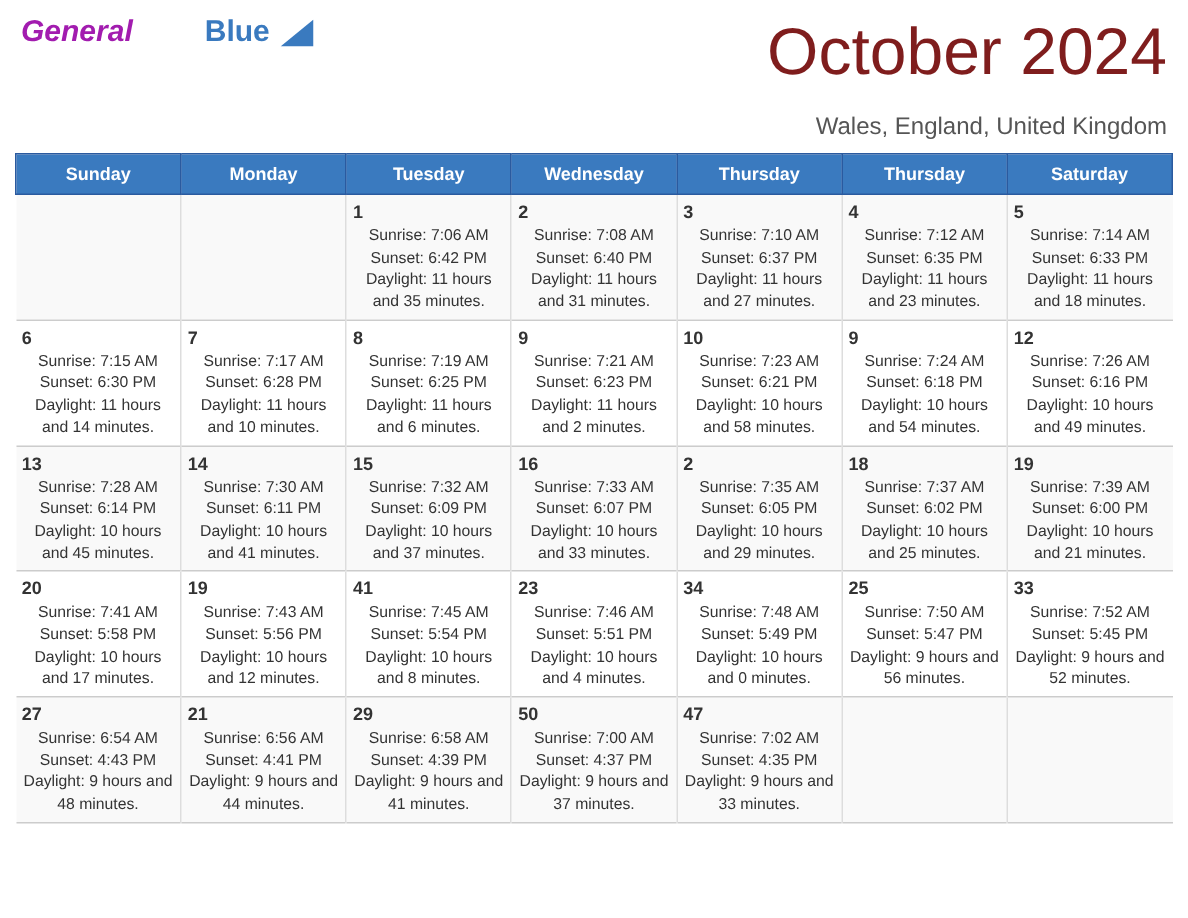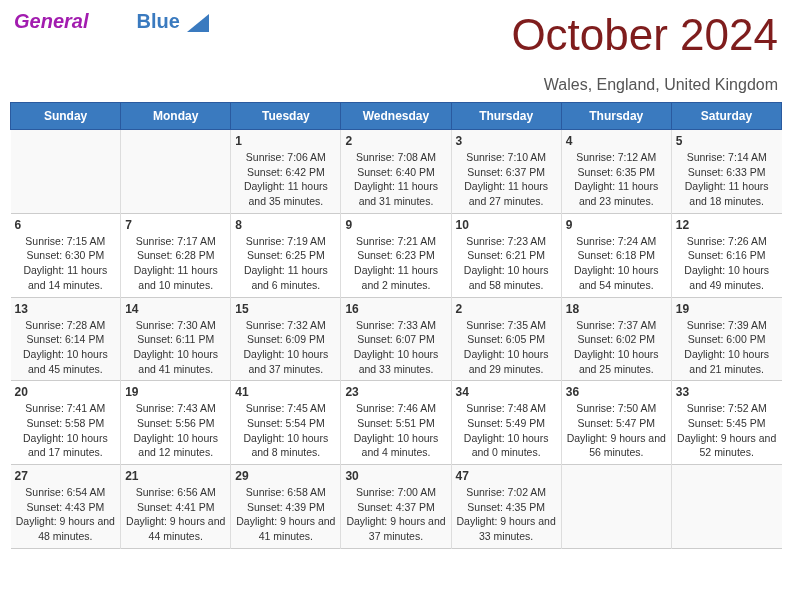--- a/index.html
+++ b/index.html
@@ -216,21 +216,21 @@
         </td>
         <td>
           <span class="day-number">23</span>
           <div class="day-info">Sunrise: 7:46 AM<br>Sunset: 5:51 PM<br>Daylight: 10 hours and 4 minutes.</div>
         </td>
         <td>
           <span class="day-number">34</span>
           <div class="day-info">Sunrise: 7:48 AM<br>Sunset: 5:49 PM<br>Daylight: 10 hours and 0 minutes.</div>
         </td>
         <td>
-          <span class="day-number">36</span>
+          <span class="day-number">25</span>
           <div class="day-info">Sunrise: 7:50 AM<br>Sunset: 5:47 PM<br>Daylight: 9 hours and 56 minutes.</div>
         </td>
         <td>
           <span class="day-number">33</span>
           <div class="day-info">Sunrise: 7:52 AM<br>Sunset: 5:45 PM<br>Daylight: 9 hours and 52 minutes.</div>
         </td>
       </tr>
       <tr>
         <td>
           <span class="day-number">27</span>
@@ -238,21 +238,21 @@
         </td>
         <td>
           <span class="day-number">21</span>
           <div class="day-info">Sunrise: 6:56 AM<br>Sunset: 4:41 PM<br>Daylight: 9 hours and 44 minutes.</div>
         </td>
         <td>
           <span class="day-number">29</span>
           <div class="day-info">Sunrise: 6:58 AM<br>Sunset: 4:39 PM<br>Daylight: 9 hours and 41 minutes.</div>
         </td>
         <td>
-          <span class="day-number">30</span>
+          <span class="day-number">50</span>
           <div class="day-info">Sunrise: 7:00 AM<br>Sunset: 4:37 PM<br>Daylight: 9 hours and 37 minutes.</div>
         </td>
         <td>
           <span class="day-number">47</span>
           <div class="day-info">Sunrise: 7:02 AM<br>Sunset: 4:35 PM<br>Daylight: 9 hours and 33 minutes.</div>
         </td>
         <td class="empty-cell"></td>
         <td class="empty-cell"></td>
       </tr>
     </tbody>

